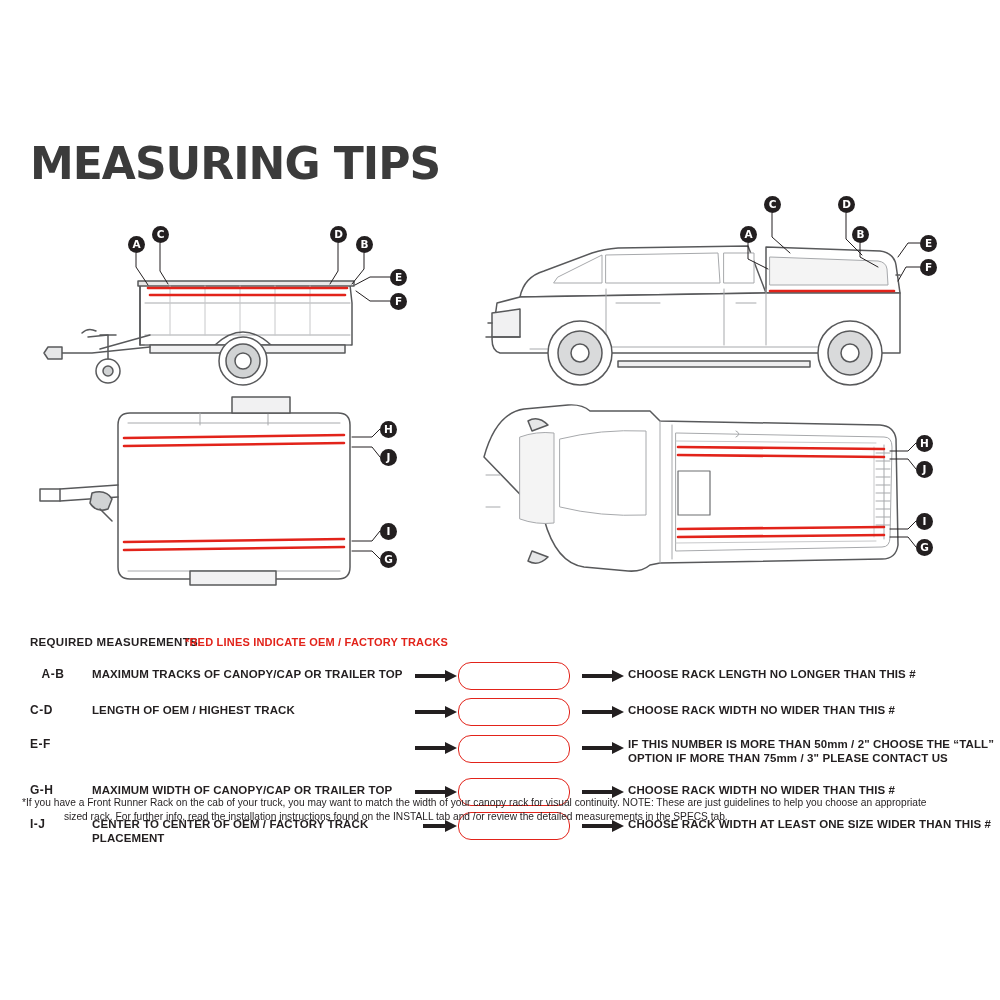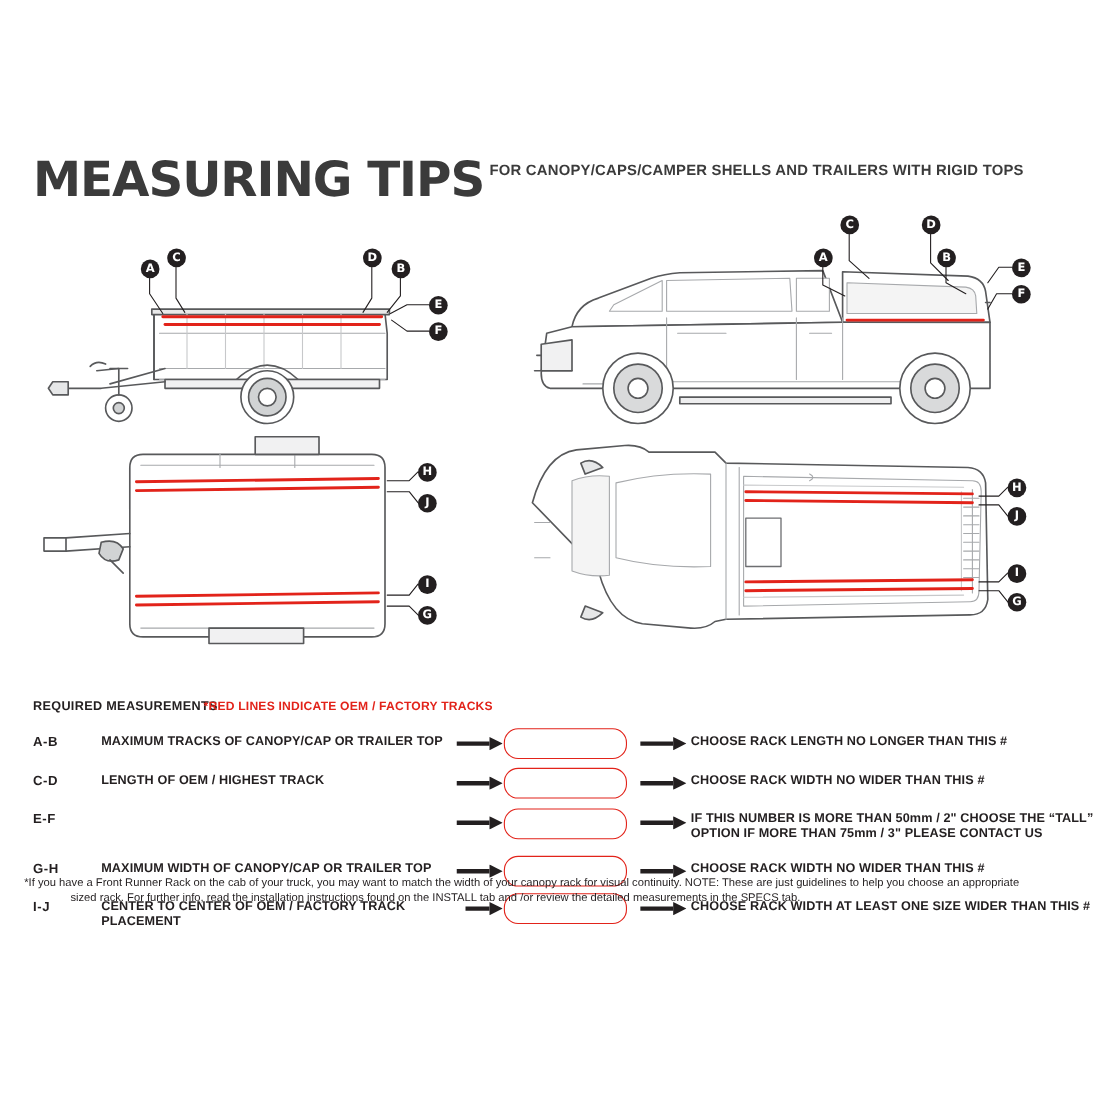--- a/index.html
+++ b/index.html
@@ -38,21 +38,20 @@
   .foot{position:absolute;left:22px;top:796px;width:960px;font-size:10.2px;line-height:13.5px;color:#231f20;}
 </style>
 </head>
 <body>
 
 <div class="page">
 
   <div class="hdr">
     <div class="title">MEASURING TIPS</div>
     <div class="subtitle">
-      <div>FOR CANOPY/CAPS/CAMPER SHELLS AND TRAILERS WITH RIGID TOPS</div>
     </div>
   </div>
 
   <div class="art">
 
     <svg width="1000" height="440" viewBox="0 0 1000 440" xmlns="http://www.w3.org/2000/svg">
       <g fill="none" stroke="#58595b" stroke-width="1.5" stroke-linecap="round" stroke-linejoin="round">
 
         <g>
 
@@ -261,21 +260,21 @@
     <div class="bubv" style="left:916px;top:328px;">I</div>
     <div class="bubv" style="left:916px;top:354px;">G</div>
   </div>
 
   <div class="reqhdr">REQUIRED MEASUREMENTS</div>
   <div class="reqnote">*RED LINES INDICATE OEM / FACTORY TRACKS</div>
 
   <div class="rows">
 
     <div class="row" style="height:36px;">
-      <div class="rcode" style="top:5px;">A-B</div>
+      <div class="rcode" style="top:5px;text-align:center;">A-B</div>
       <div class="rdesc" style="top:5px;">MAXIMUM  TRACKS OF CANOPY/CAP OR TRAILER TOP</div>
       <div class="rarr" style="top:8px;">
         <svg class="arrow-svg" width="42" height="12" viewBox="0 0 42 12">
             <path d="M0 6 L30 6" stroke="#231f20" stroke-width="4"></path>
             <path d="M30 0 L42 6 L30 12 Z" fill="#231f20"></path>
           </svg>
       </div>
       <div class="rbox" style="top:0px;"></div>
       <div class="rarr2" style="top:8px;">
         <svg class="arrow-svg" width="42" height="12" viewBox="0 0 42 12">

